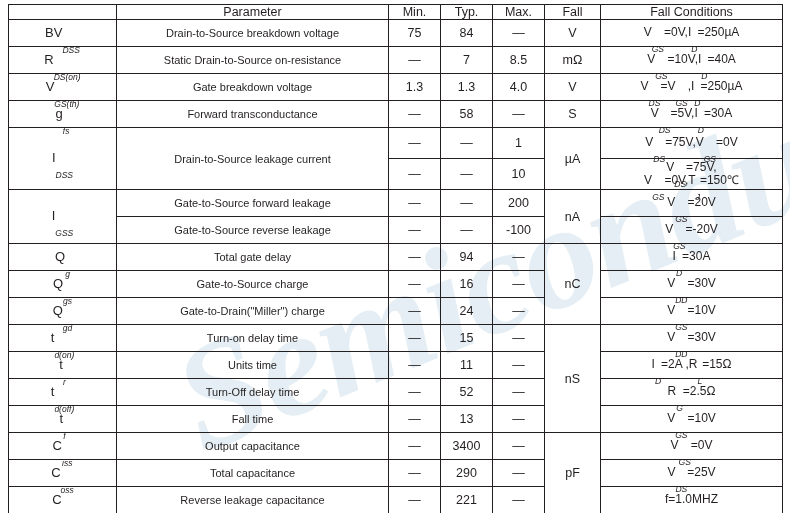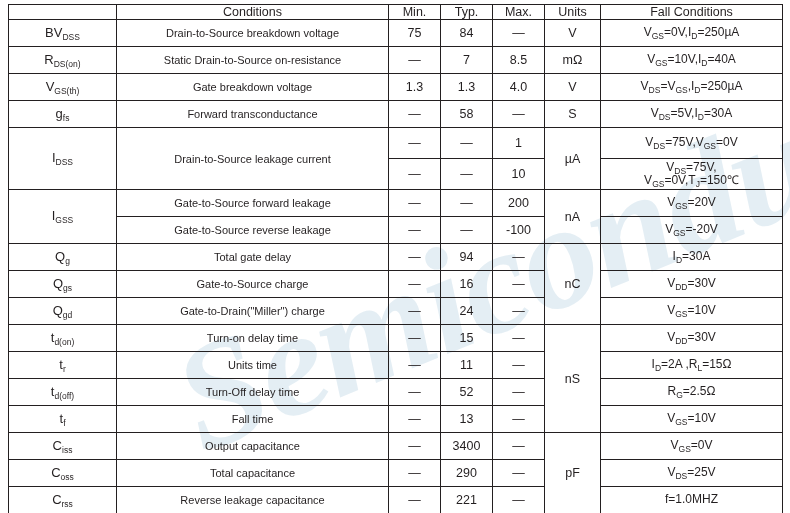--- a/index.html
+++ b/index.html
@@ -48,21 +48,22 @@
 
   .sym { font-size: 13px; }
   .par { font-size: 11px; }
   .num { font-size: 12.5px; }
   .cond { font-size: 12px; }
 
   sub {
     font-size: 8.5px;
     vertical-align: baseline;
     position: relative;
-    top: 3px;
+    top: 16px;
+    font-style: italic;
   }
   .cond sub {
     font-size: 8.5px;
   }
   .cond-line { white-space: nowrap; }
   .cond-two { line-height: 1.5; }
 
   
   #watermark {
     position: absolute;
@@ -99,25 +100,25 @@
         <col class="c-par">
         <col class="c-min">
         <col class="c-typ">
         <col class="c-max">
         <col class="c-unit">
         <col class="c-cond">
   </colgroup>
   <thead>
     <tr class="row-h">
       <th></th>
-      <th>Conditions</th>
+      <th>Parameter</th>
       <th>Min.</th>
       <th>Typ.</th>
       <th>Max.</th>
-      <th>Units</th>
+      <th>Fall</th>
       <th>Fall Conditions</th>
     </tr>
   </thead>
   <tbody>
 
     <tr class="r">
       <td class="sym">BV<sub>DSS</sub></td>
       <td class="par">Drain-to-Source breakdown voltage</td>
       <td class="num">75</td>
       <td class="num">84</td>

